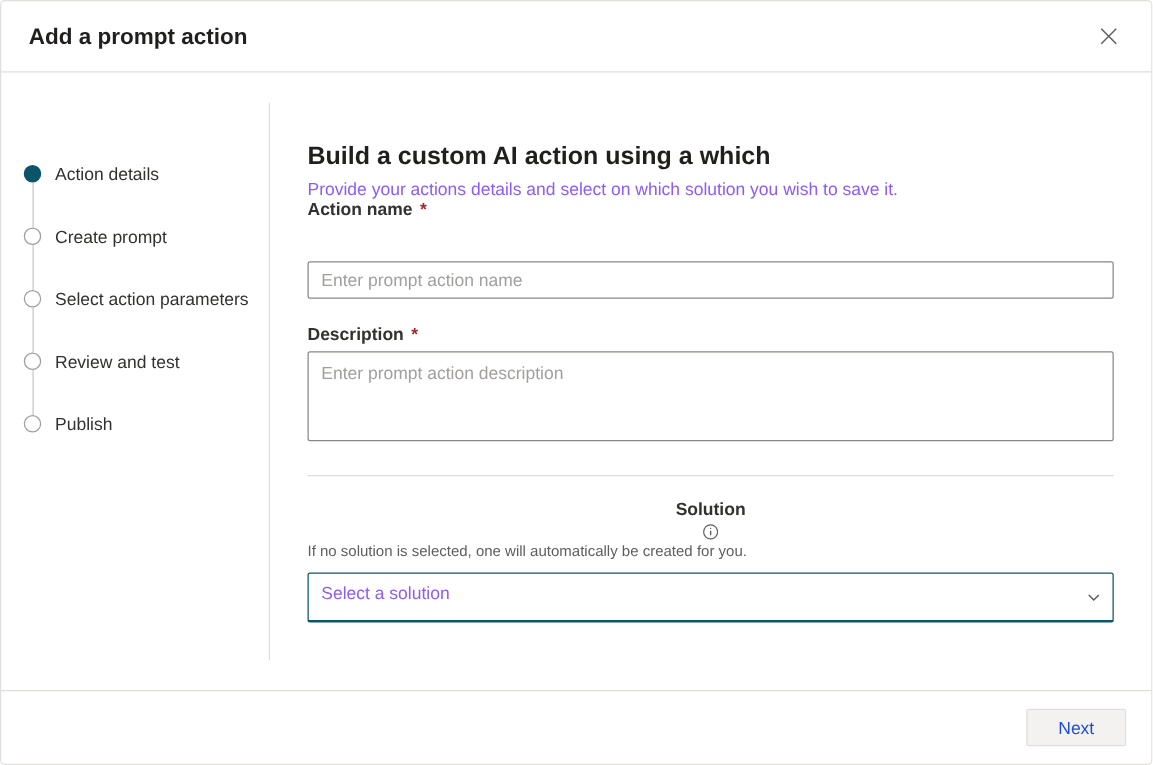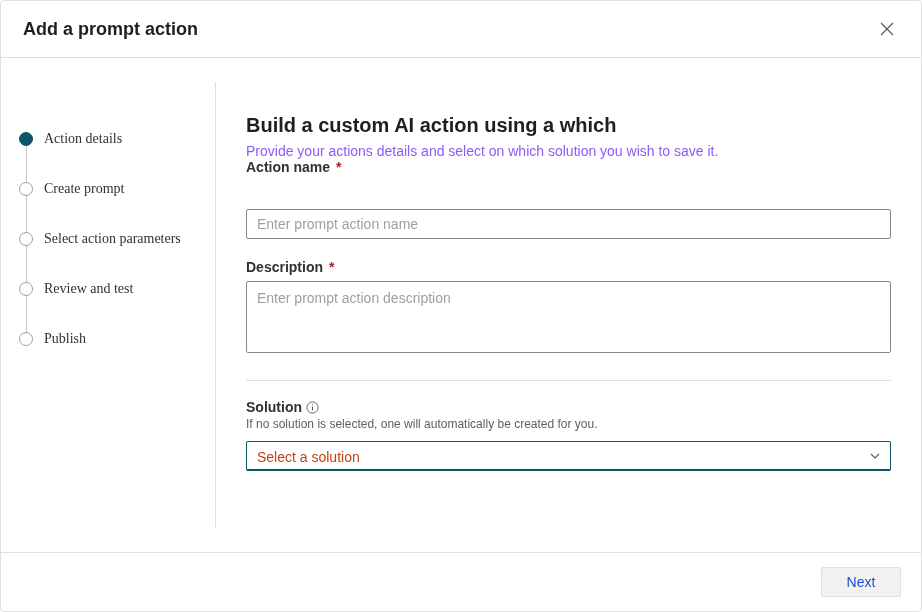--- a/index.html
+++ b/index.html
@@ -59,21 +59,20 @@
       overflow: hidden;
     }
     .sidebar {
       width: 215px;
       border-right: 1px solid #e1dfdd;
       padding: 32px 0 0 18px;
     }
     .steps {
       list-style: none;
       position: relative;
-      font-family: Liberation Serif, serif;
     }
     .step {
       position: relative;
       display: flex;
       align-items: center;
       height: 50px;
     }
     .step-circle {
       width: 14px;
       height: 14px;
@@ -162,46 +161,47 @@
     .divider {
       border: none;
       border-top: 1px solid #e1dfdd;
       margin: 24px 0 18px 0;
     }
     .field-label-row {
       display: flex;
       align-items: center;
       gap: 4px;
       margin-bottom: 2px;
+      flex-direction: column;
     }
     .info-icon {
       display: inline-flex;
       width: 13px;
       height: 13px;
       color: #605e5c;
     }
     .field-hint {
       font-size: 12px;
       color: #605e5c;
       margin-bottom: 10px;
     }
     .select-wrapper {
       position: relative;
       width: 100%;
     }
     .field-select {
       width: 100%;
-      padding: 7px 32px 4px 10px;
+      padding: 7px 32px 14px 10px;
       font-size: 14px;
       font-family: inherit;
       border: 1px solid #0b556a;
       border-bottom: 2px solid #0b556a;
       border-radius: 2px;
       background: #ffffff;
-      color: #c2410c;
+      color: #8b5cf6;
       appearance: none;
       cursor: pointer;
     }
     .chevron {
       position: absolute;
       right: 10px;
       top: 50%;
       transform: translateY(-50%);
       pointer-events: none;
       color: #605e5c;

